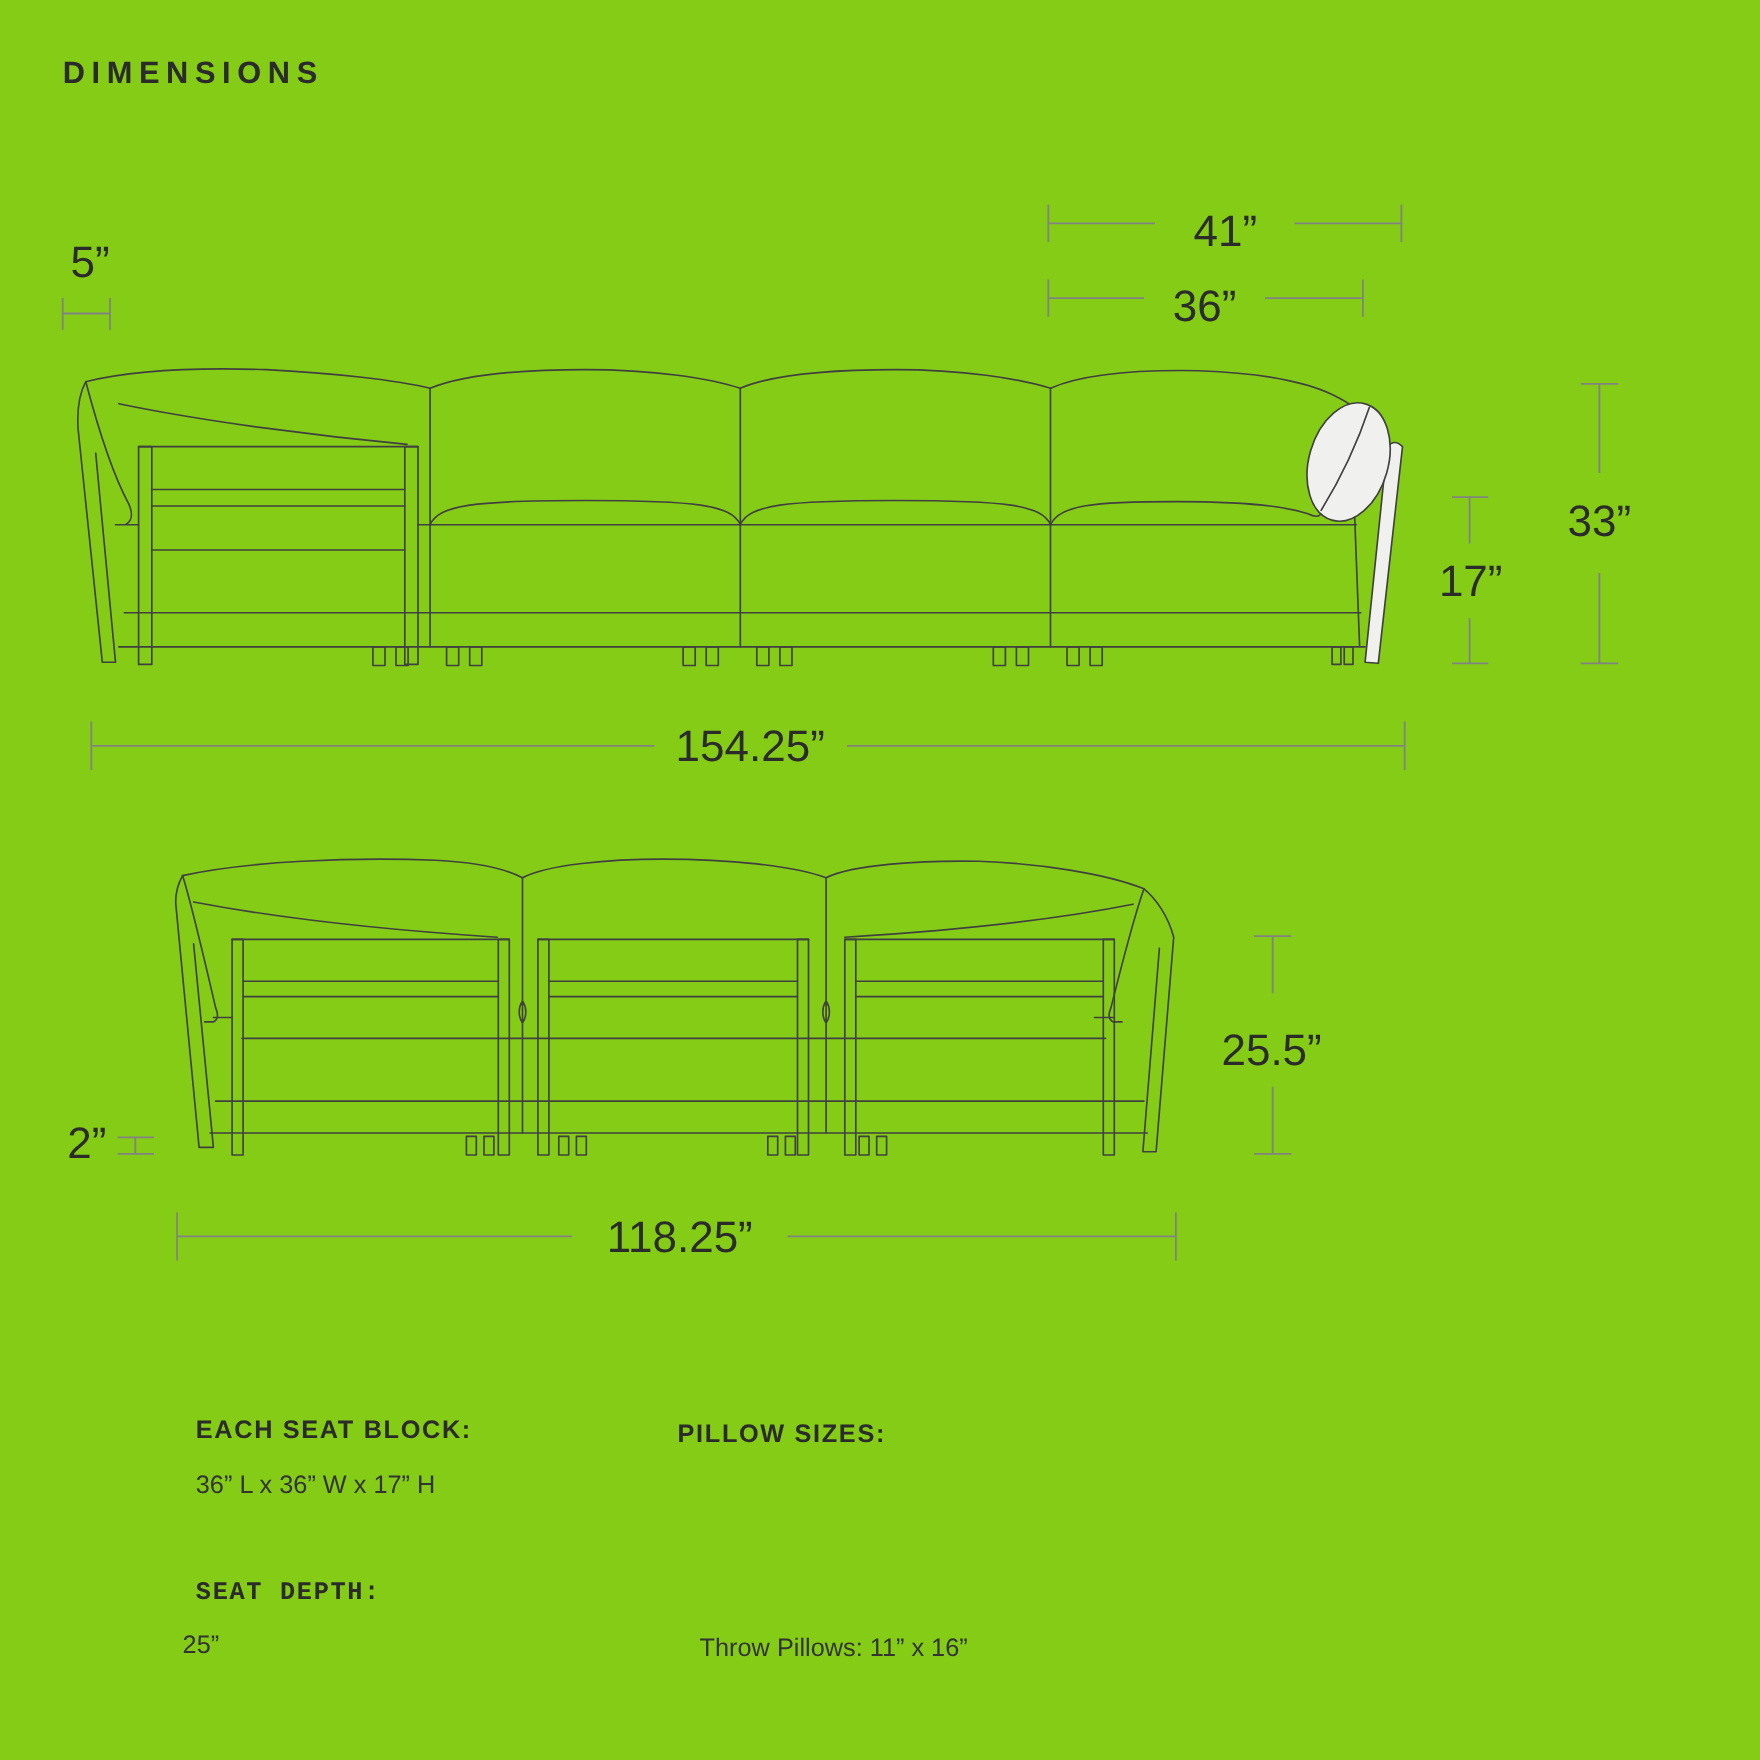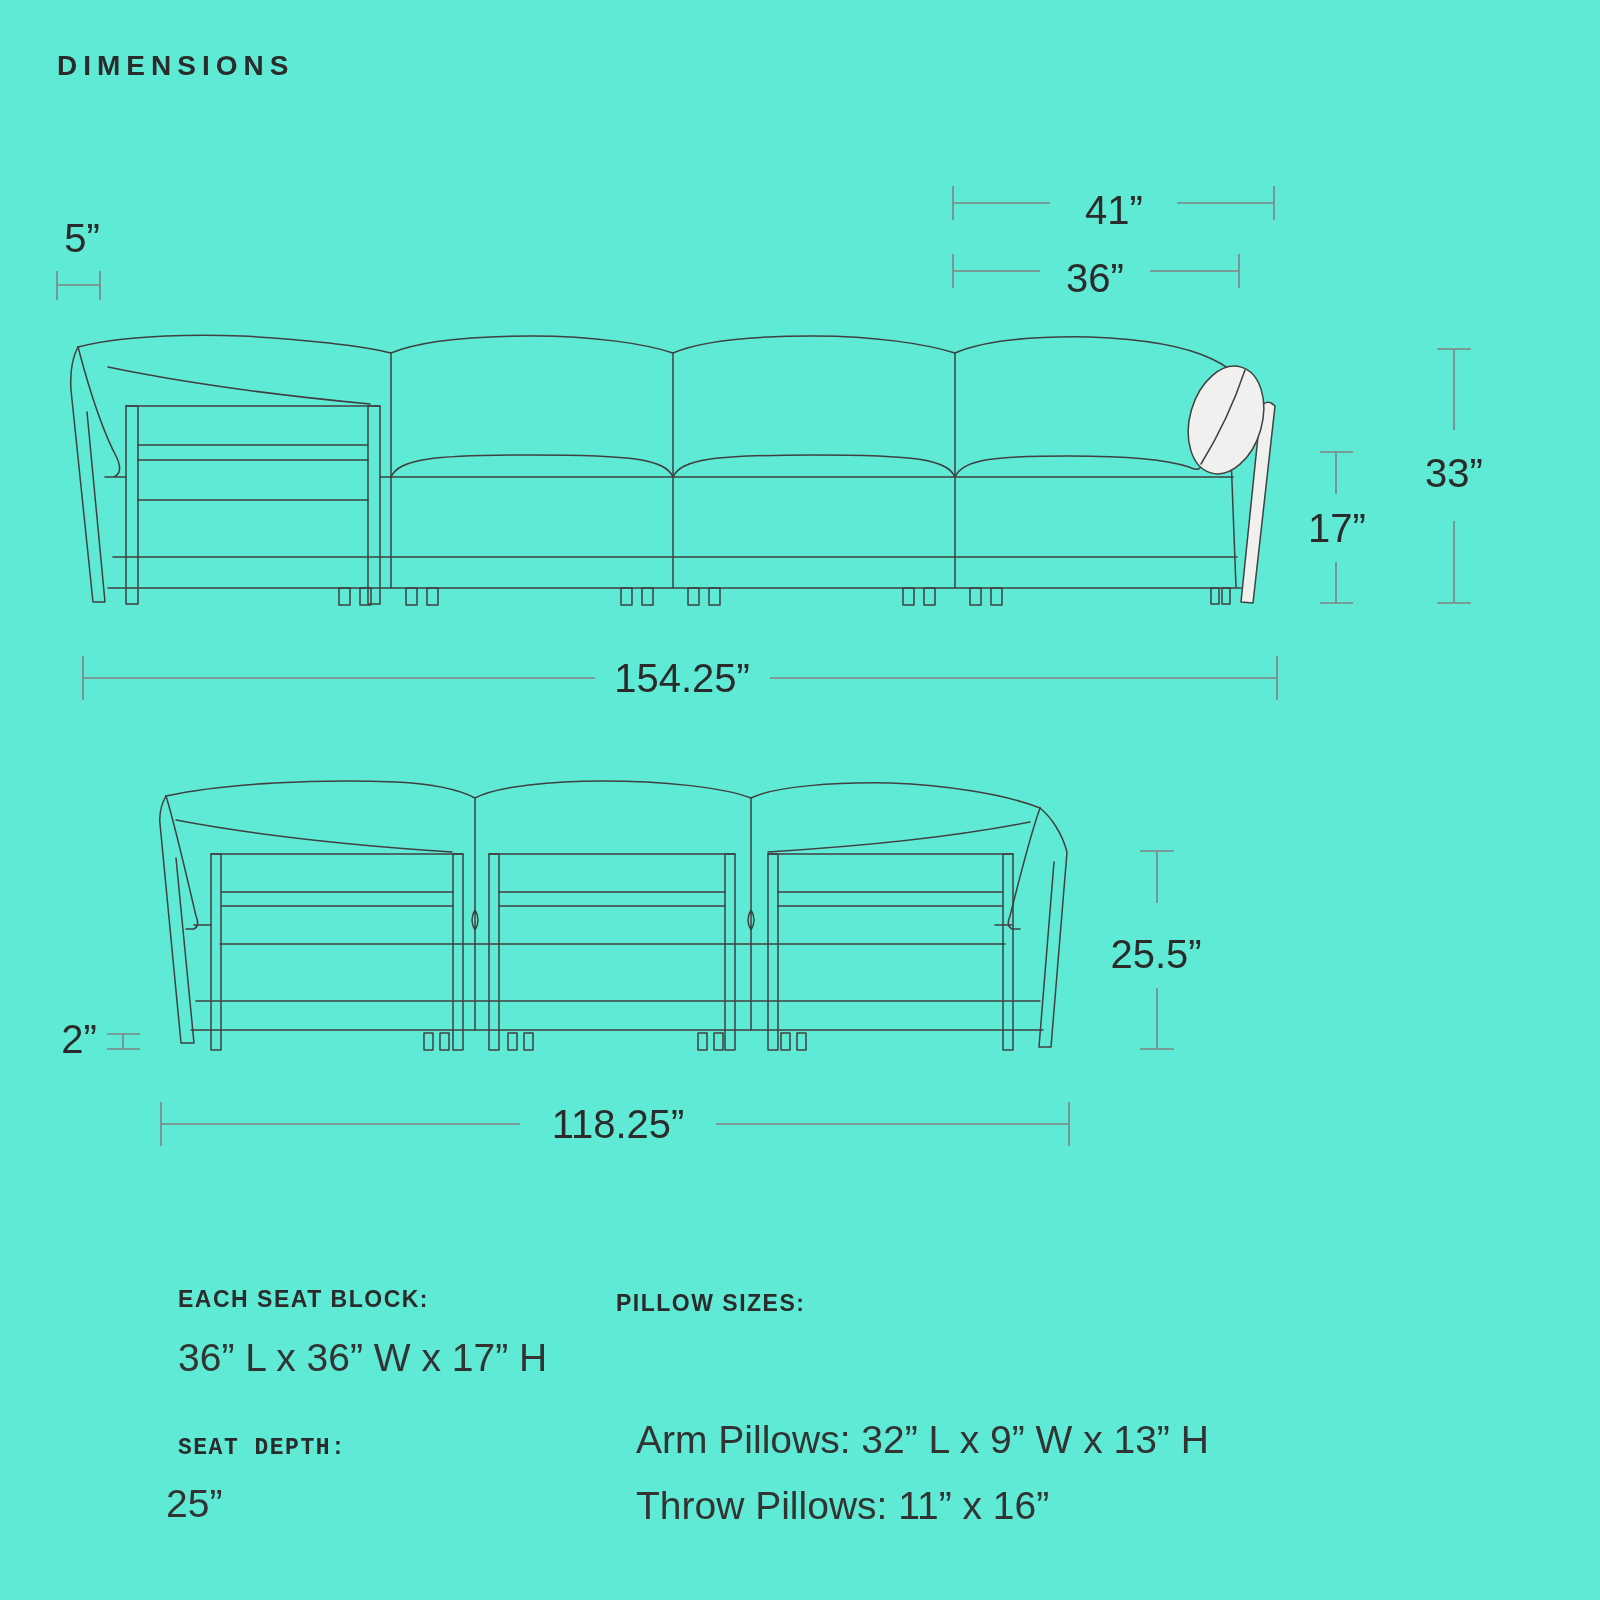--- a/index.html
+++ b/index.html
@@ -1,31 +1,31 @@
 <!DOCTYPE html>
 <html><head>
 <meta charset="utf-8">
 <style>
   html,body{margin:0;padding:0;background:#f0f0ee;}
   .canvas{
-    position:relative;width:1600px;height:1600px;background:#5eead4;
+    position:relative;width:1600px;height:1600px;background:#84cc16;
     font-family:"Liberation Sans",sans-serif;color:#2b2b2b;overflow:hidden;
   }
   .page-title{
     position:absolute;left:57px;top:50px;font-size:28px;font-weight:700;
     letter-spacing:6px;color:#2b2b2b;
   }
   svg.diagram{position:absolute;left:0;top:0;}
   .ln{fill:none;stroke:#404040;stroke-width:1.5;stroke-linecap:round;stroke-linejoin:round;}
   .fillbg{fill:#f0f0ee;stroke:#404040;stroke-width:1.5;stroke-linejoin:round;}
   .dim{fill:none;stroke:#828282;stroke-width:1.6;stroke-linecap:butt;}
   .dimtext{font-family:"Liberation Sans",sans-serif;font-size:40px;fill:#2b2b2b;text-anchor:middle;}
   .spec-block{position:absolute;}
   .spec-heading{font-size:23px;font-weight:700;letter-spacing:1.5px;color:#2b2b2b;}
-  .spec-value{font-size:39px;color:#333333;text-align:center;}
+  .spec-value{font-size:23px;color:#333333;text-align:center;}
 </style>
 </head>
 <body>
 
 <div class="canvas">
 
   <div class="page-title">DIMENSIONS</div>
 
   <svg class="diagram" width="1600" height="1600" viewBox="0 0 1600 1600">
 
@@ -168,17 +168,16 @@
 
   <div class="spec-block" style="left:178px;top:1336px;"><span class="spec-value">36” L x 36” W x 17” H</span></div>
 
   <div class="spec-block" style="left:178px;top:1435px;font-family:Liberation Mono, monospace;"><span class="spec-heading">SEAT DEPTH:</span></div>
 
   <div class="spec-block" style="left:166px;top:1482px;"><span class="spec-value">25”</span></div>
 
   <div class="spec-block" style="left:616px;top:1290px;"><span class="spec-heading">PILLOW SIZES:</span></div>
 
 
-  <div class="spec-block" style="left:636px;top:1418px;"><span class="spec-value">Arm Pillows: 32” L x 9” W x 13” H</span></div>
 
   <div class="spec-block" style="left:636px;top:1484px;"><span class="spec-value">Throw Pillows: 11” x 16”</span></div>
 
 </div>
 
 </body></html>

